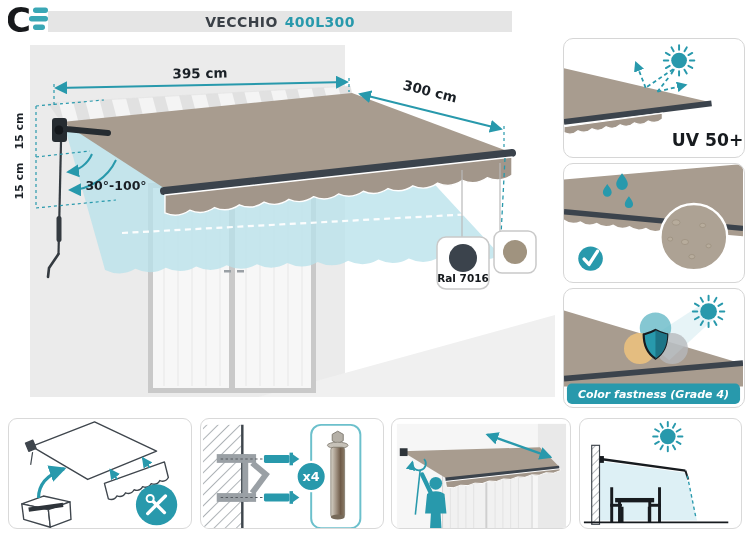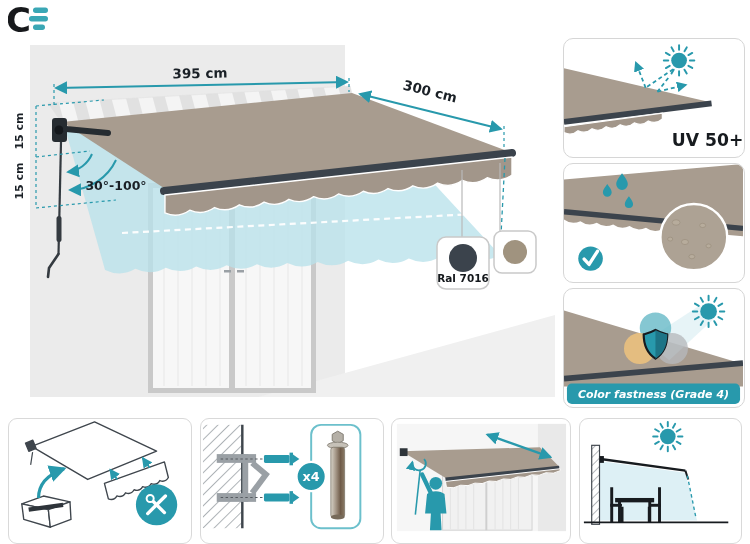--- a/index.html
+++ b/index.html
@@ -9,39 +9,43 @@
   .logo{position:absolute;left:8px;top:3px;width:46px;height:34px;}
   .titlebar{position:absolute;left:48px;top:11px;width:464px;height:21px;background:#e5e5e5;
             display:flex;align-items:center;justify-content:center;gap:7px;}
   .titlebar .t-main{font-weight:bold;font-size:14px;color:#3a4047;letter-spacing:.4px;}
   .titlebar .t-model{font-weight:bold;font-size:14px;color:#2899ac;letter-spacing:.4px;}
   .main-illustration{position:absolute;left:0;top:30px;width:555px;height:390px;}
   .panel{position:absolute;left:563px;width:182px;height:120px;background:#fff;
          border:1.5px solid #d6d6d6;border-radius:10px;box-sizing:border-box;overflow:hidden;}
   .panel svg,.card svg{display:block;}
   .p-uv{top:38px;} .p-water{top:163px;} .p-fast{top:288px;font-style:italic;}
-  .card{position:absolute;top:418px;height:126px;background:#fff;border:1.5px solid #d9d9d9;
+  .card{position:absolute;top:418px;height:111px;background:#fff;border:1.5px solid #d9d9d9;
         border-radius:9px;box-sizing:border-box;overflow:hidden;}
   .c-a{left:8px;width:184px;} .c-b{left:200px;width:184px;}
   .c-c{left:391px;width:180px;} .c-d{left:579px;width:163px;}
   svg text{font-family:"DejaVu Sans","Liberation Sans",sans-serif;font-weight:bold;}
 </style>
 </head>
 <body>
 
 <div class="stage">
 
   <svg class="logo" viewBox="0 0 46 34">
     <text x="-2" y="29" font-size="34" fill="#17191c">C</text>
     <g>
       <rect x="25" y="4.5" width="15" height="5.5" rx="2.7" fill="#3aa7b5"></rect>
       <rect x="21" y="13" width="19" height="5.5" rx="2.7" fill="#3aa7b5"></rect>
       <rect x="25" y="21.5" width="12" height="5.5" rx="2.7" fill="#3aa7b5"></rect>
     </g>
   </svg>
+  <div class="titlebar">
+    <span class="t-main">VECCHIO</span>
+    <span class="t-model">400L300</span>
+  </div>
 
   <svg class="main-illustration" viewBox="0 0 555 390" width="555" height="390">
     <defs>
       <pattern id="stripesMain" width="26" height="70" patternUnits="userSpaceOnUse" patternTransform="rotate(-15)">
         <rect width="26" height="70" fill="#f4f4f4"></rect>
           <rect width="12" height="70" fill="#e1e1e1"></rect>
       </pattern>
       <marker id="ahM" viewBox="0 0 10 10" refX="8.5" refY="5" markerWidth="6.5" markerHeight="6.5" orient="auto-start-reverse">
         <path d="M0,0L10,5L0,10z" fill="#2899ac"></path>
       </marker>

